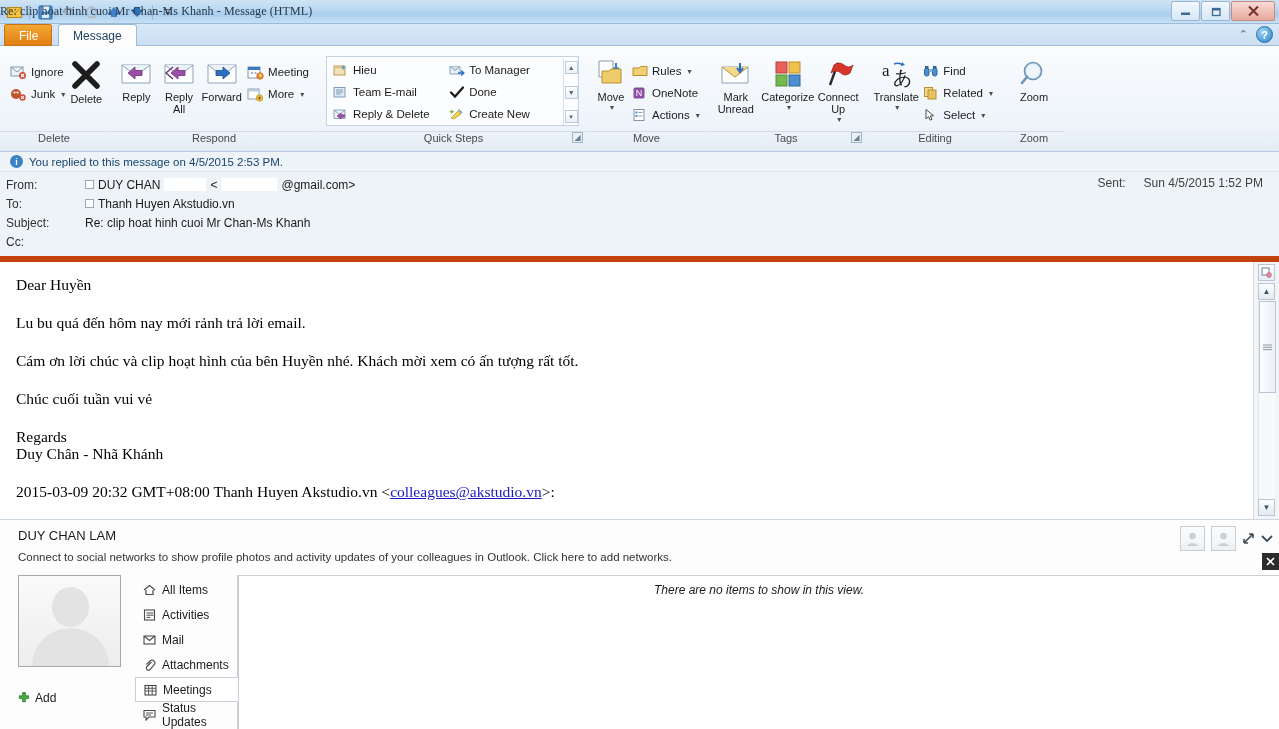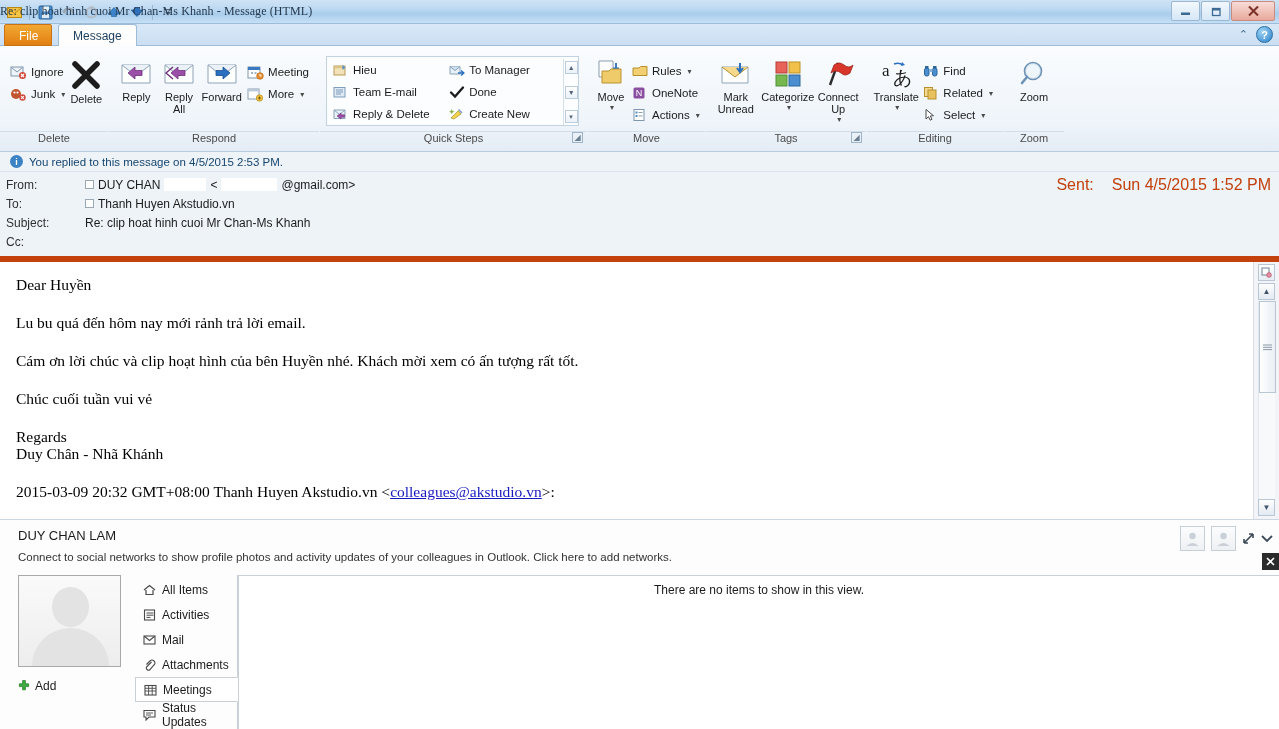--- a/index.html
+++ b/index.html
@@ -101,21 +101,21 @@
     font-size:9px;font-weight:bold;display:flex;align-items:center;justify-content:center;}
   .hdr{
     position:relative; background:#eef3f8; padding:3px 0 5px 0;
     border-bottom:6px solid #c2410c; font-size:12px;
   }
   .hrow{ display:flex; height:19px; align-items:center; }
   .hlabel{ width:85px; padding-left:6px; color:#303030; }
   .hval{ display:flex; align-items:center; gap:4px; color:#1b1b1b; }
   .chkbox{ width:9px;height:9px;border:1px solid #9aa8b5;background:#fff;display:inline-block;}
   .redact{ display:inline-block; background:#fff; height:13px; vertical-align:middle; }
-  .sent{ position:absolute; right:8px; top:4px; font-size:16px; color:#c2410c;}
+  .sent{ position:absolute; right:16px; top:4px; font-size:12px; color:#404040;}
   .sent b{ font-weight:normal; margin-right:18px; }
 
   
   .bodywrap{ position:relative; height:258px; background:#fff; border-bottom:1px solid #cdd7e1;}
   .body{
     position:absolute; left:0; top:0; right:26px; bottom:0; overflow:hidden;
     padding:14px 0 0 16px;
     font-family:"Liberation Serif", serif; font-size:15.5px; color:#000; line-height:1.1;
   }
   .body p{ margin:0 0 21px 0; }
@@ -148,29 +148,29 @@
              background:#2b2b2b;color:#fff;font-size:10px;display:flex;
              align-items:center;justify-content:center;}
   .pp-main{ position:absolute; left:0; top:55px; right:0; bottom:0; display:flex; }
   .pp-left{ width:135px; padding-left:18px; }
   .avatar{ width:103px;height:92px;border:1px solid #a9a9a9;background:linear-gradient(#fafafa,#ededed);
            position:relative; overflow:hidden;}
   .av-head{ position:absolute; left:33px; top:11px; width:37px;height:40px;border-radius:50%;
             background:#e3e3e3;}
   .av-body{ position:absolute; left:13px; top:52px; width:77px;height:48px;border-radius:38px 38px 0 0;
             background:#e3e3e3;}
-  .addbtn{ display:flex; align-items:center; gap:5px; margin-top:12px; font-size:12px;}
+  .addbtn{ display:flex; align-items:center; gap:5px; margin-top:24px; font-size:12px;}
   .plus{ width:12px;height:12px; position:relative; }
   .pp-nav{ width:103px; border-right:1px solid #c9d0d8; font-size:12px; padding-top:2px;}
   .navitem{ display:flex; align-items:center; gap:6px; height:25px; padding-left:8px; }
   .navitem.sel{ background:#fff; border:1px solid #c9d0d8; border-right:1px solid #fff;
                 margin-right:-1px; position:relative; z-index:2;}
   .pp-view{ flex:1; background:#fff; border:1px solid #c9d0d8; border-right:none; border-bottom:none;
             position:relative; }
-  .pp-empty{ text-align:center; padding-top:7px; font-size:12px; color:#1b1b1b;}
+  .pp-empty{ text-align:center; padding-top:7px; font-size:12px; color:#1b1b1b;font-style:italic;}
   svg{ display:block; }
 </style>
 </head>
 <body>
 
 <div class="titlebar">
   <div class="qat">
     <span class="qat-btn">
       <svg width="15" height="11" viewBox="0 0 15 11">
           <rect x="0.5" y="0.5" width="14" height="10" fill="#f7c344" stroke="#b98a13"></rect>

